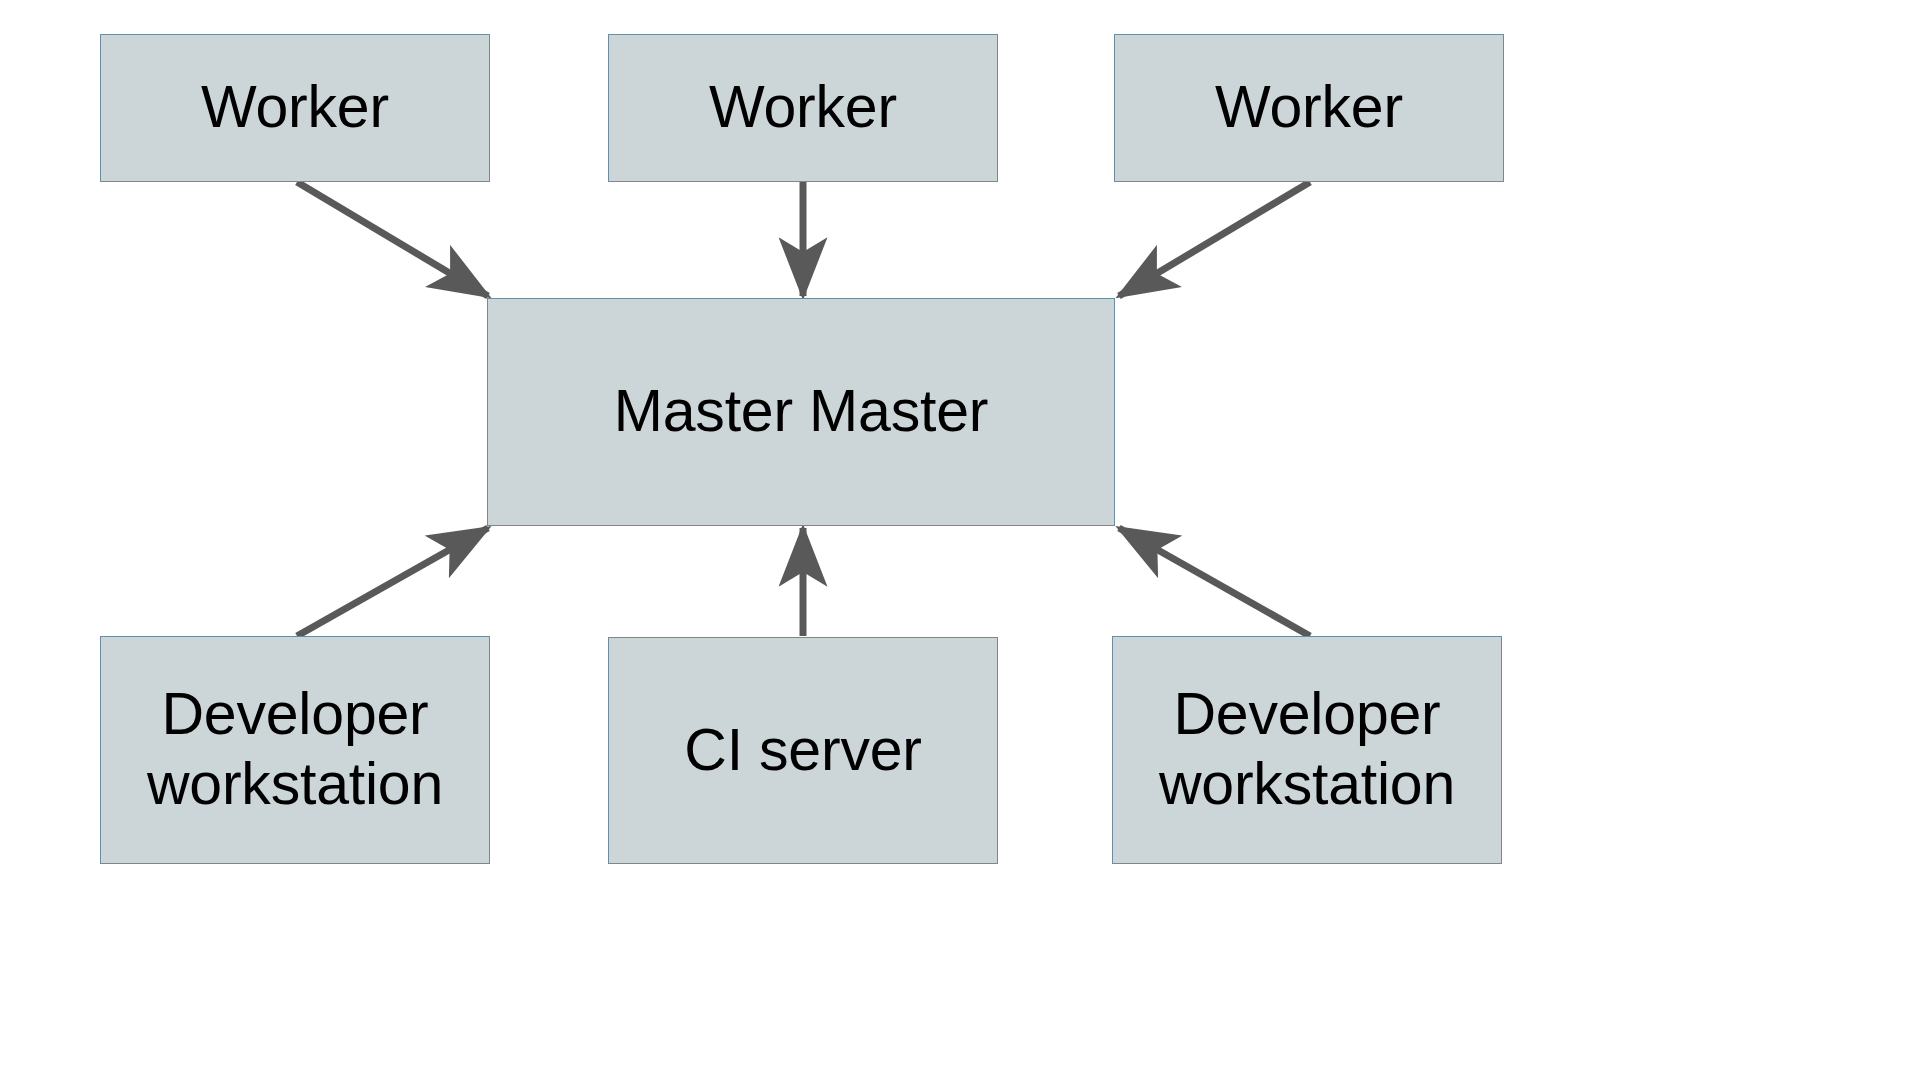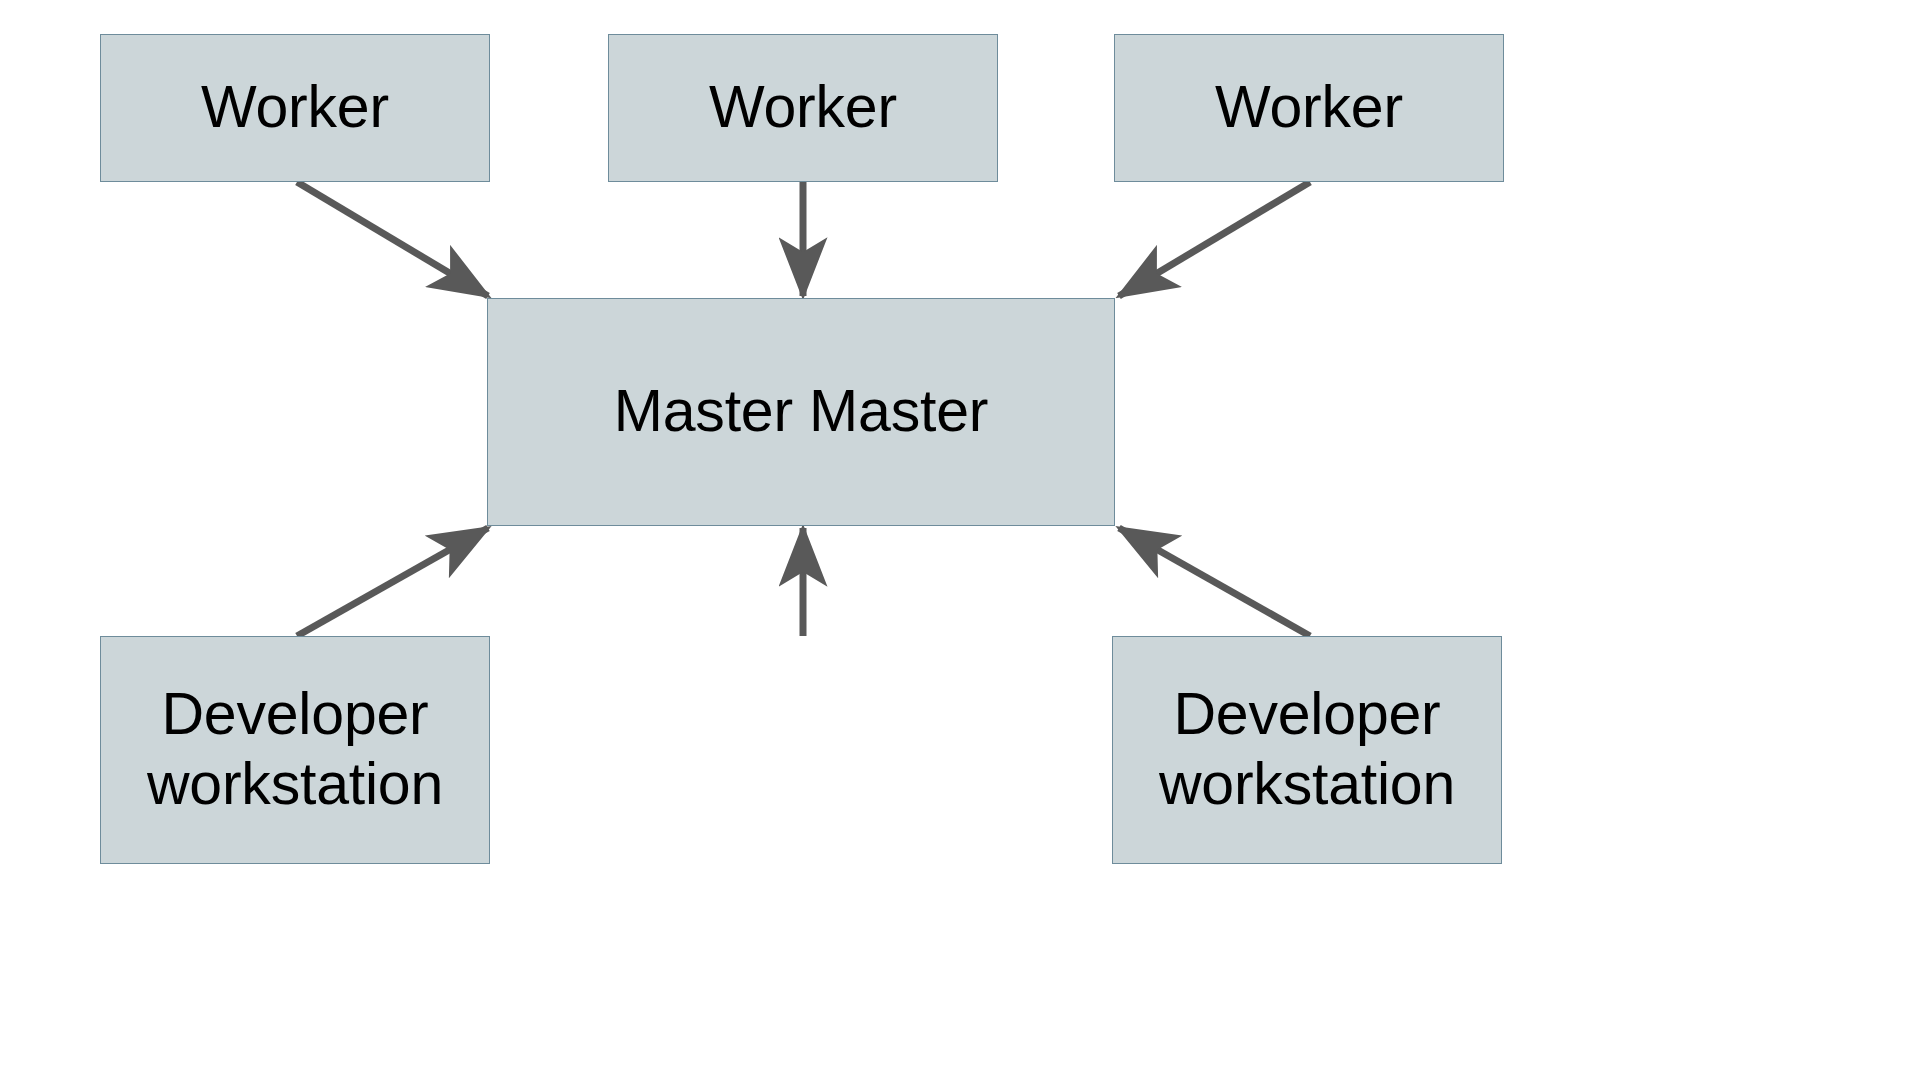--- a/index.html
+++ b/index.html
@@ -106,19 +106,22 @@
 
   <div class="node-box" id="node-build-master">
     <span class="node-label">Master Master</span>
   </div>
 
   <div class="node-box" id="node-dev-left">
     <span class="node-label">Developer
 workstation</span>
   </div>
 
+  <div class="node-box" id="node-ci-server">
+    <span class="node-label">CI server</span>
+  </div>
 
   <div class="node-box" id="node-dev-right">
     <span class="node-label">Developer
 workstation</span>
   </div>
 
 </div>
 
 </body></html>

